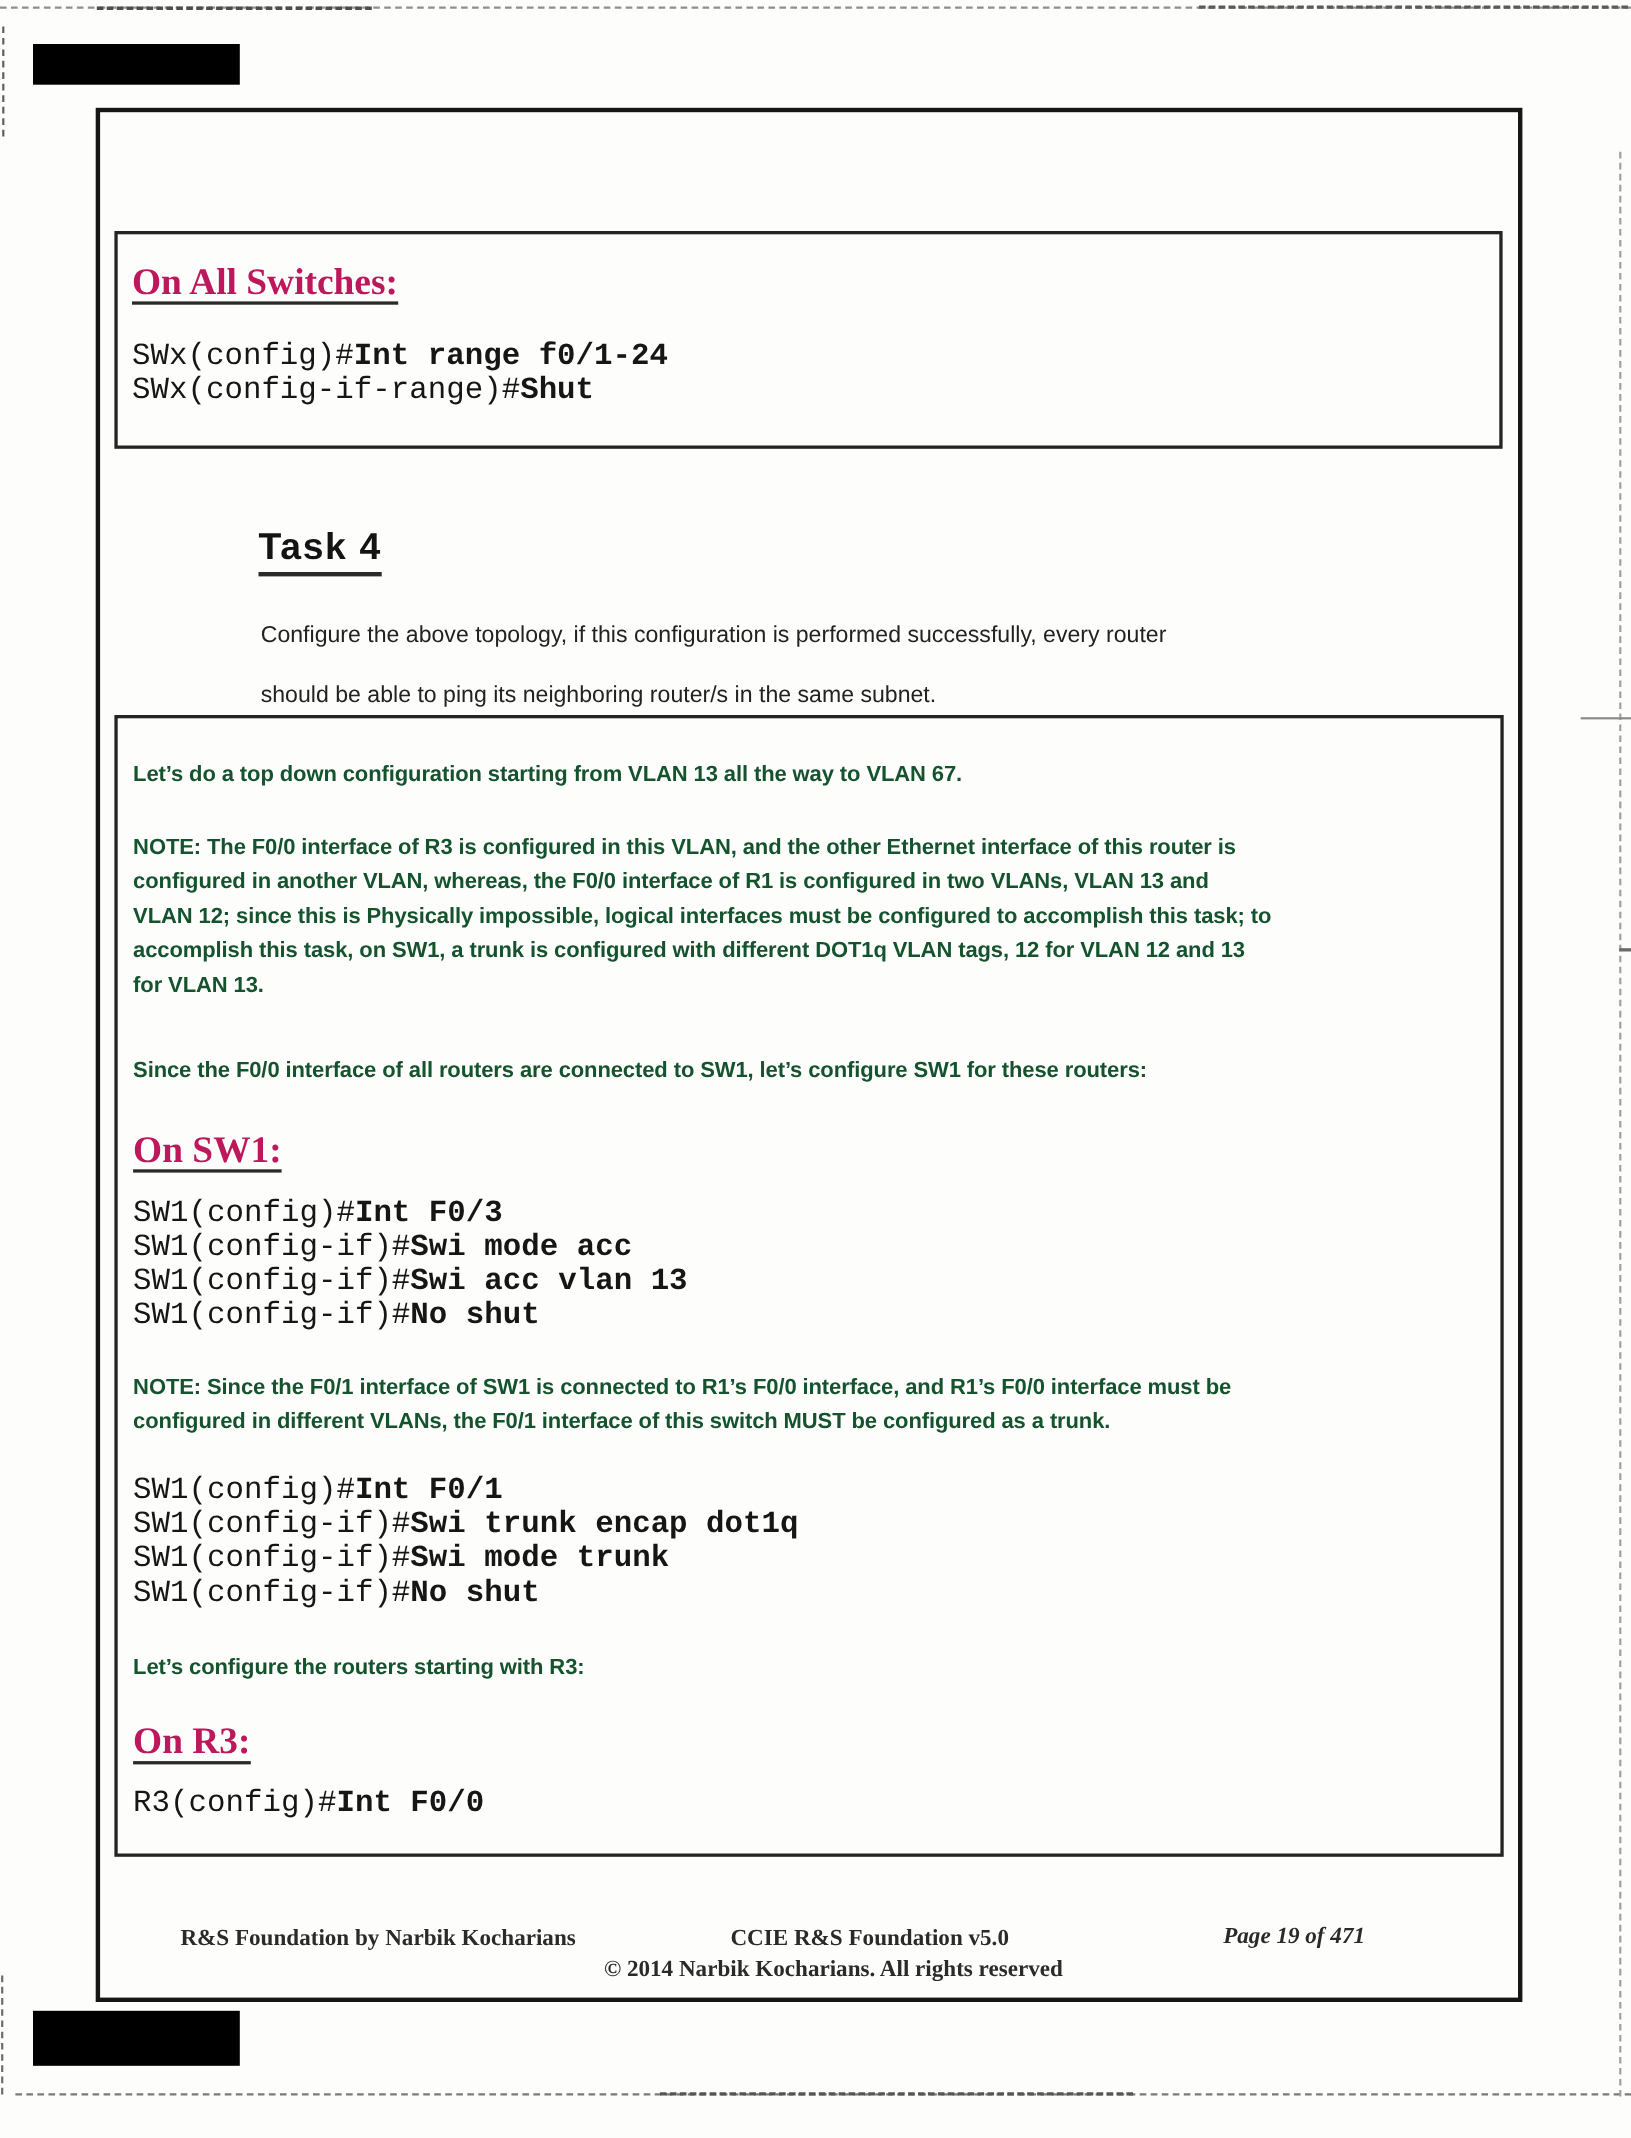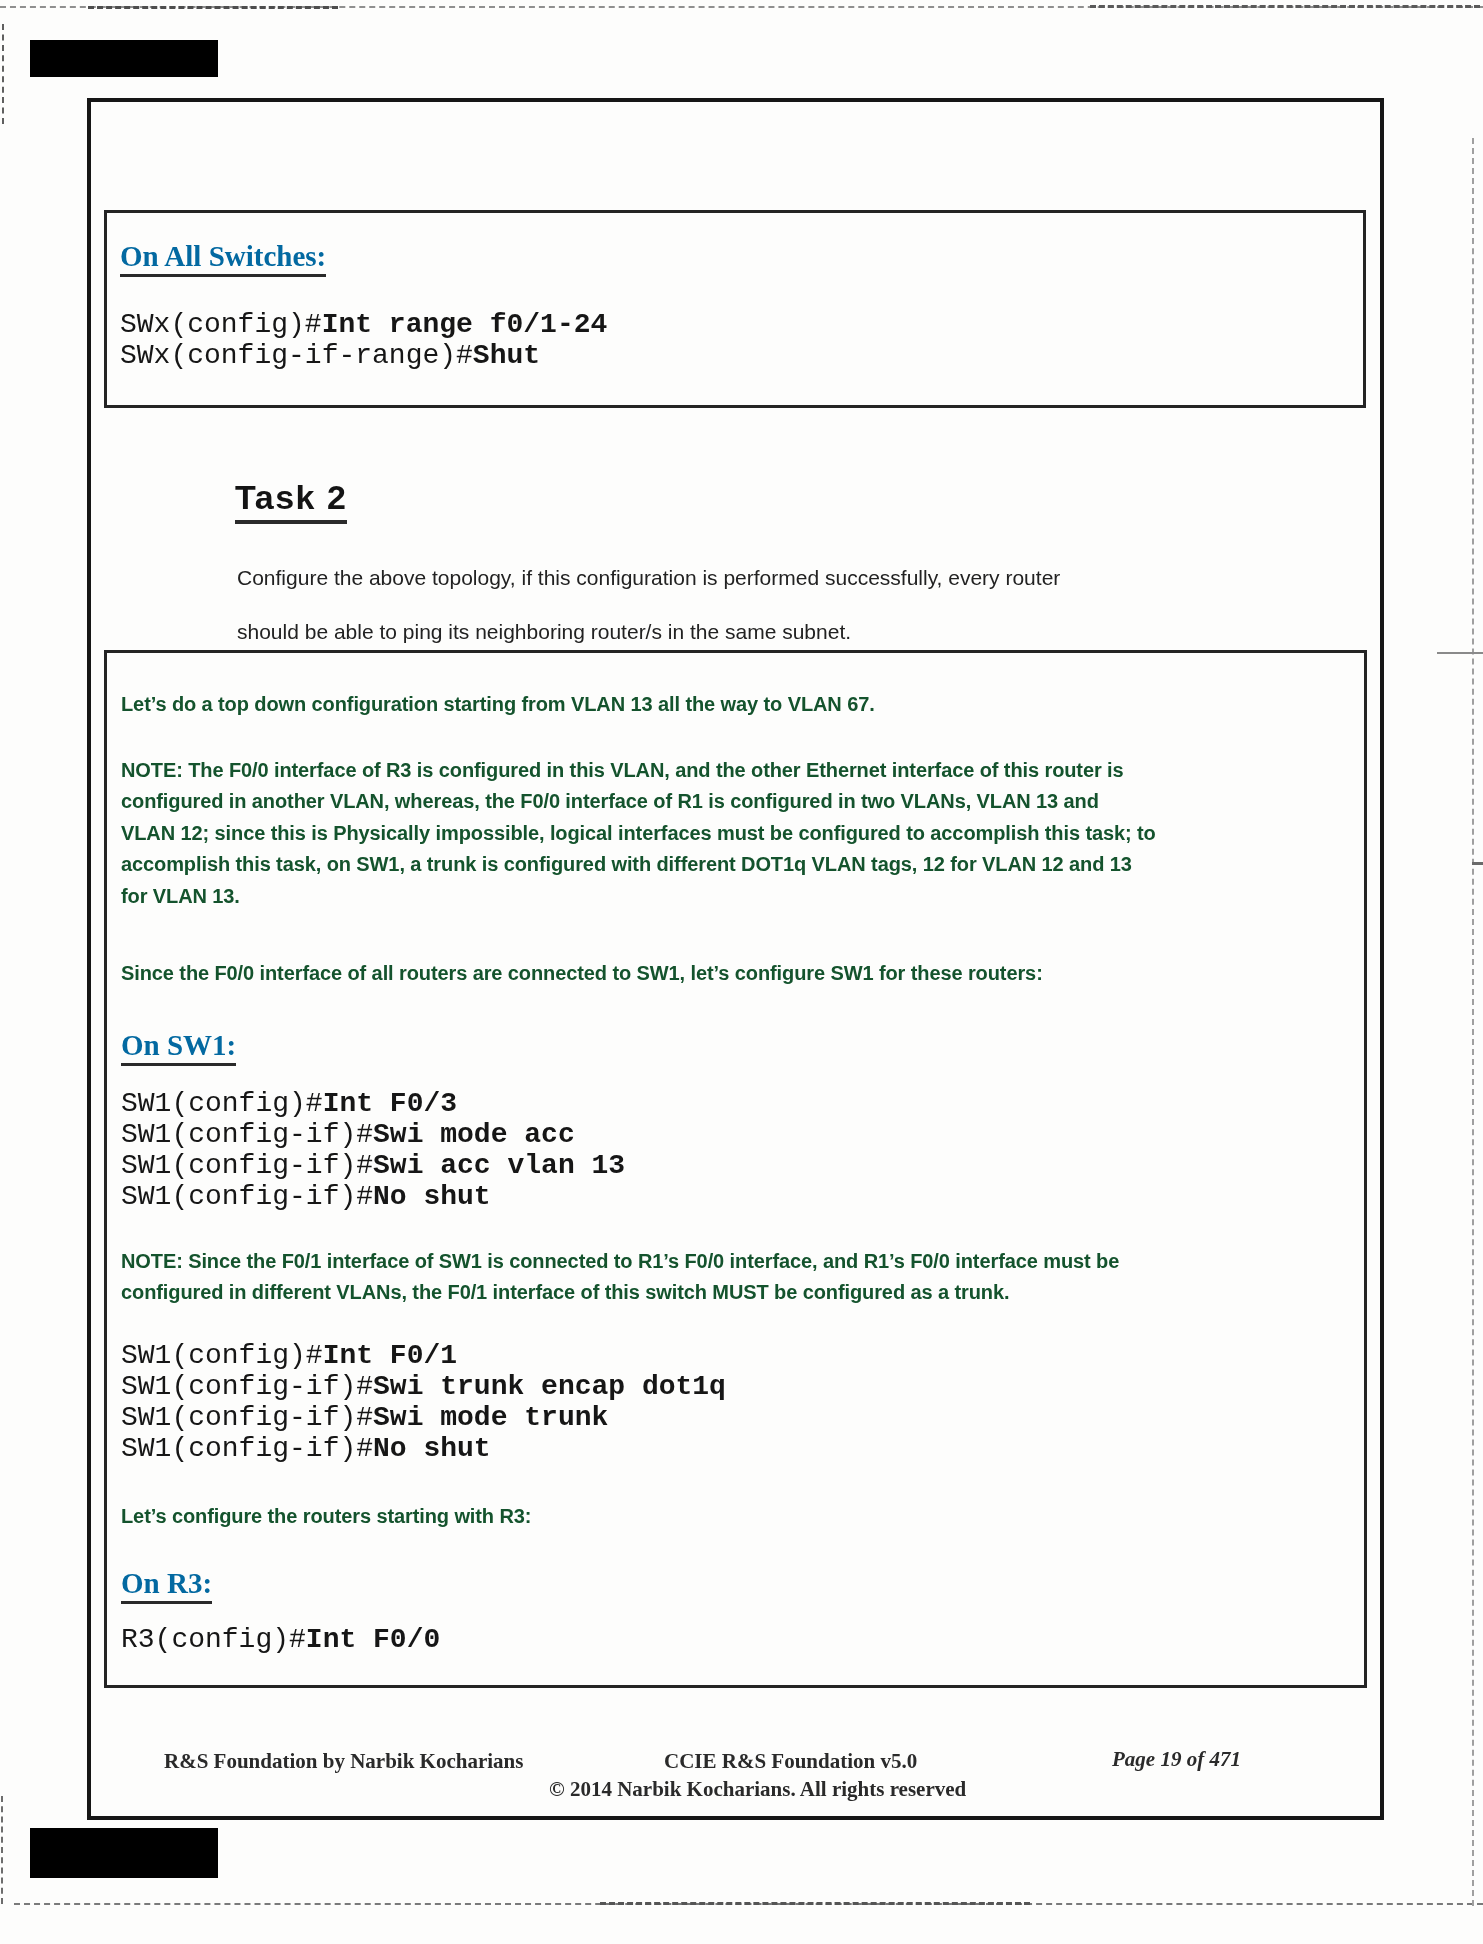--- a/index.html
+++ b/index.html
@@ -39,21 +39,21 @@
   }
   .main-box{
     position:absolute;left:104px;top:650px;width:1263px;height:1038px;
     border:3px solid #242424;box-sizing:border-box;
     padding:0 16px 0 14px;overflow:hidden;
   }
   
   .serif-heading{
     display:inline-block;
     font-family:"Liberation Serif",serif;
-    font-weight:700;font-size:29px;color:#0369a1;
+    font-weight:700;font-size:34px;color:#be185d;
     border-bottom:3px solid #2a2a2a;padding-bottom:2px;line-height:31px;
   }
   .cli{font-family:Liberation Mono, monospace;font-size:28px;line-height:31px;color:#161616;white-space:pre;}
   .cli .cmd{font-weight:700;}
   .body-bold{font-weight:700;font-size:20px;line-height:31.5px;color:#14532d;white-space:pre;letter-spacing:-0.1px;}
   .task-title{
     position:absolute;left:235px;top:478px;
     font-weight:700;font-size:34px;letter-spacing:1.5px;color:#141414;
     border-bottom:4px solid #2b2b2b;padding-bottom:3px;
   }
@@ -109,21 +109,21 @@
   <div class="top-box">
     <div class="tb-heading">
       <span class="serif-heading">On All Switches:</span>
     </div>
     <div class="tb-code">
       <div class="cli"><span>SWx(config)#</span><span class="cmd">Int range f0/1-24</span></div>
       <div class="cli"><span>SWx(config-if-range)#</span><span class="cmd">Shut</span></div>
     </div>
   </div>
 
-  <div class="task-title">Task 2</div>
+  <div class="task-title">Task 4</div>
   <div class="task-desc">Configure the above topology, if this configuration is performed successfully, every router
 should be able to ping its neighboring router/s in the same subnet.</div>
 
   <div class="main-box">
 
     <div class="body-bold mb-intro">Let’s do a top down configuration starting from VLAN 13 all the way to VLAN 67.</div>
 
     <div class="body-bold mb-note1">NOTE: The F0/0 interface of R3 is configured in this VLAN, and the other Ethernet interface of this router is
 configured in another VLAN, whereas, the F0/0 interface of R1 is configured in two VLANs, VLAN 13 and
 VLAN 12; since this is Physically impossible, logical interfaces must be configured to accomplish this task; to

